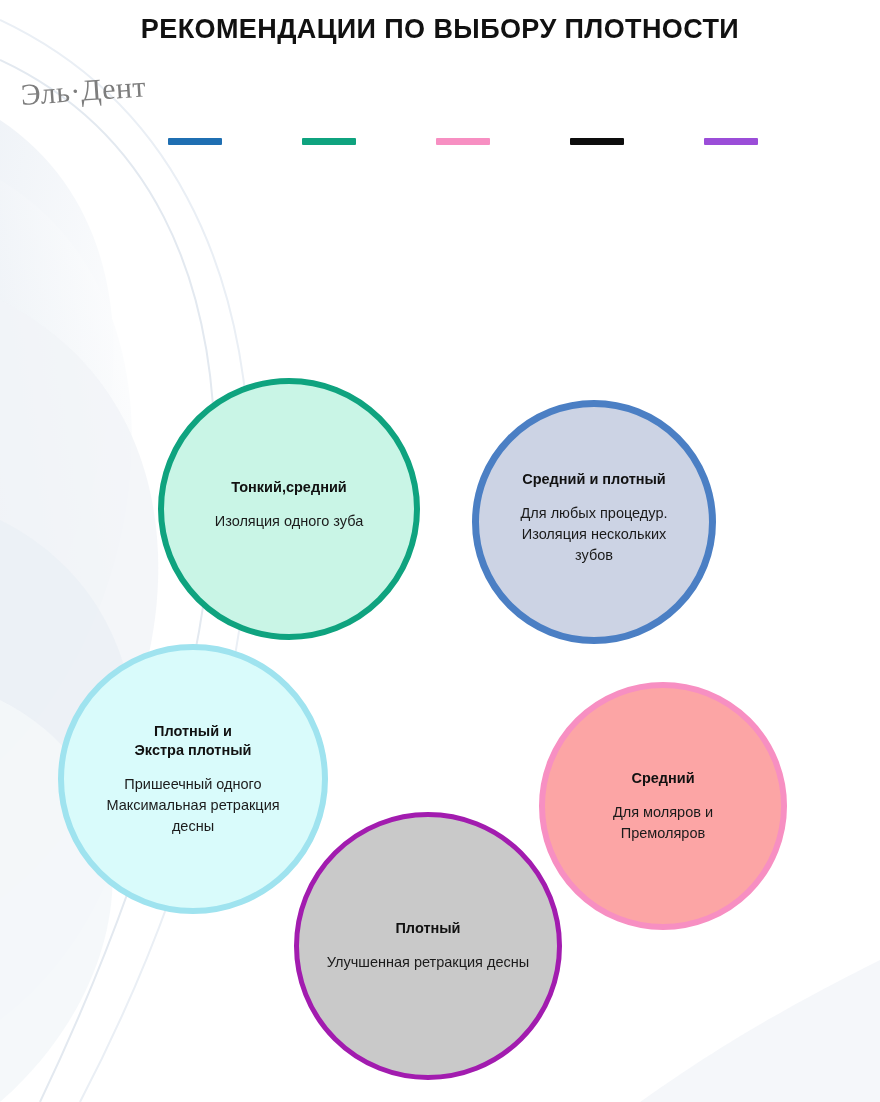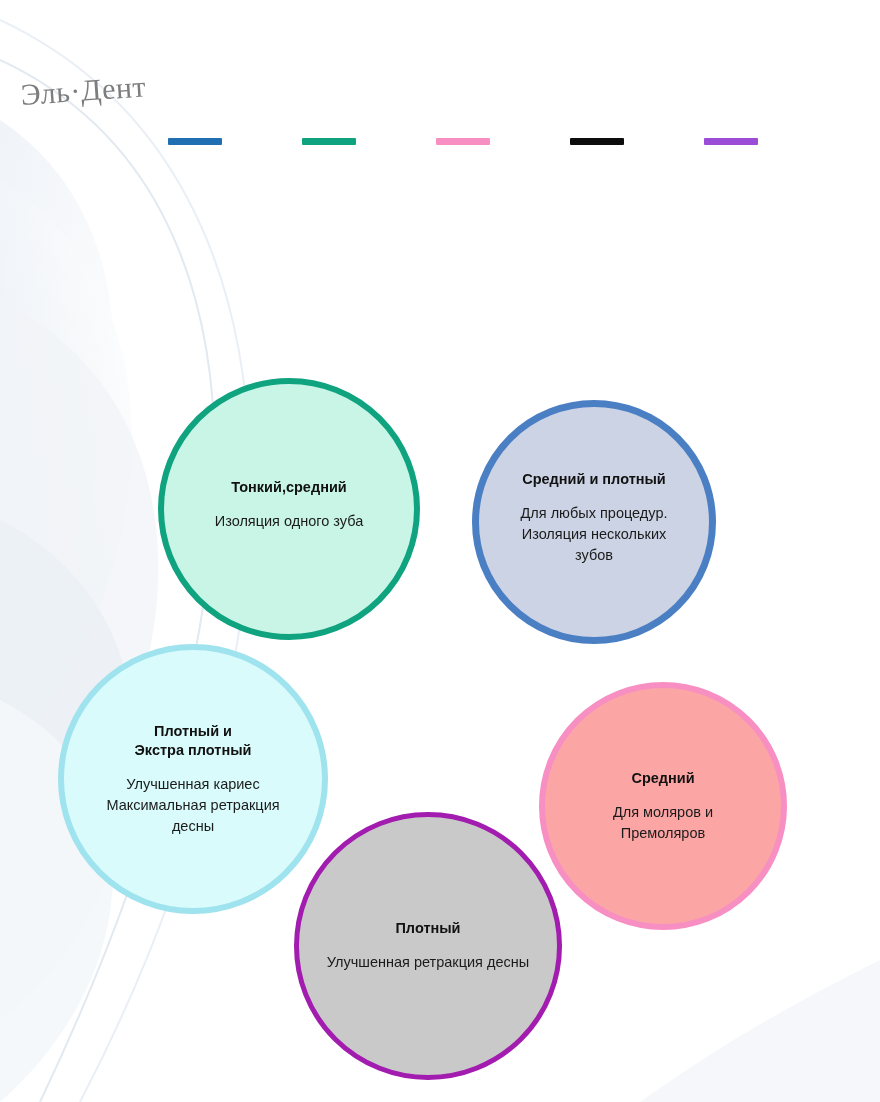--- a/index.html
+++ b/index.html
@@ -143,20 +143,21 @@
     <path d="M0,520 C200,620 160,900 0,1020 L0,520 Z" fill="#eaeff5" opacity="0.7"></path>
     <path d="M0,700 C160,780 140,980 0,1102 L0,700 Z" fill="#f4f7fa" opacity="0.9"></path>
     <path d="M0,60 C300,200 260,640 40,1102" fill="none" stroke="#e3e9f0" stroke-width="2"></path>
     <path d="M0,20 C340,180 300,680 80,1102" fill="none" stroke="#eaeff5" stroke-width="2"></path>
     <path d="M880,960 C760,1020 700,1060 640,1102 L880,1102 Z" fill="#f2f5f9" opacity="0.8"></path>
   </svg>
 </div>
 
 <div class="page">
 
+  <div class="title">РЕКОМЕНДАЦИИ ПО ВЫБОРУ ПЛОТНОСТИ</div>
 
   <div class="logo">Эль·Дент</div>
 
   <div class="dash-row">
     <span class="dash" style="background:#1f6fb2"></span>
     <span class="dash" style="background:#0fa37f"></span>
     <span class="dash" style="background:#f78fc2"></span>
     <span class="dash" style="background:#0d0d0d"></span>
     <span class="dash" style="background:#9b4dd8"></span>
   </div>
@@ -168,21 +169,21 @@
   </div>
 
   <div class="circle" id="circle-1" style="border:7px solid #4b7fc4; background:#ccd3e4;">
     <div class="c-title">Средний и плотный</div>
     <div class="c-text">Для любых процедур. Изоляция нескольких зубов</div>
   </div>
 
   <div class="circle" id="circle-2" style="border:6px solid #9fe3ef; background:#d9fbfb;">
     <div class="c-title" style="white-space:pre-line">Плотный и
 Экстра плотный</div>
-    <div class="c-text">Улучшенная кариес Максимальная ретракция десны</div>
+    <div class="c-text">Пришеечный одного Максимальная ретракция десны</div>
   </div>
 
   <div class="circle" id="circle-3" style="border:6px solid #f78fc2; background:#fca5a5;">
     <div class="c-title">Средний</div>
     <div class="c-text">Для моляров и Премоляров</div>
   </div>
 
   <div class="circle" id="circle-4" style="border:5px solid #a21caf; background:#c9c9c9;">
     <div class="c-title">Плотный</div>
     <div class="c-text">Улучшенная ретракция десны</div>

